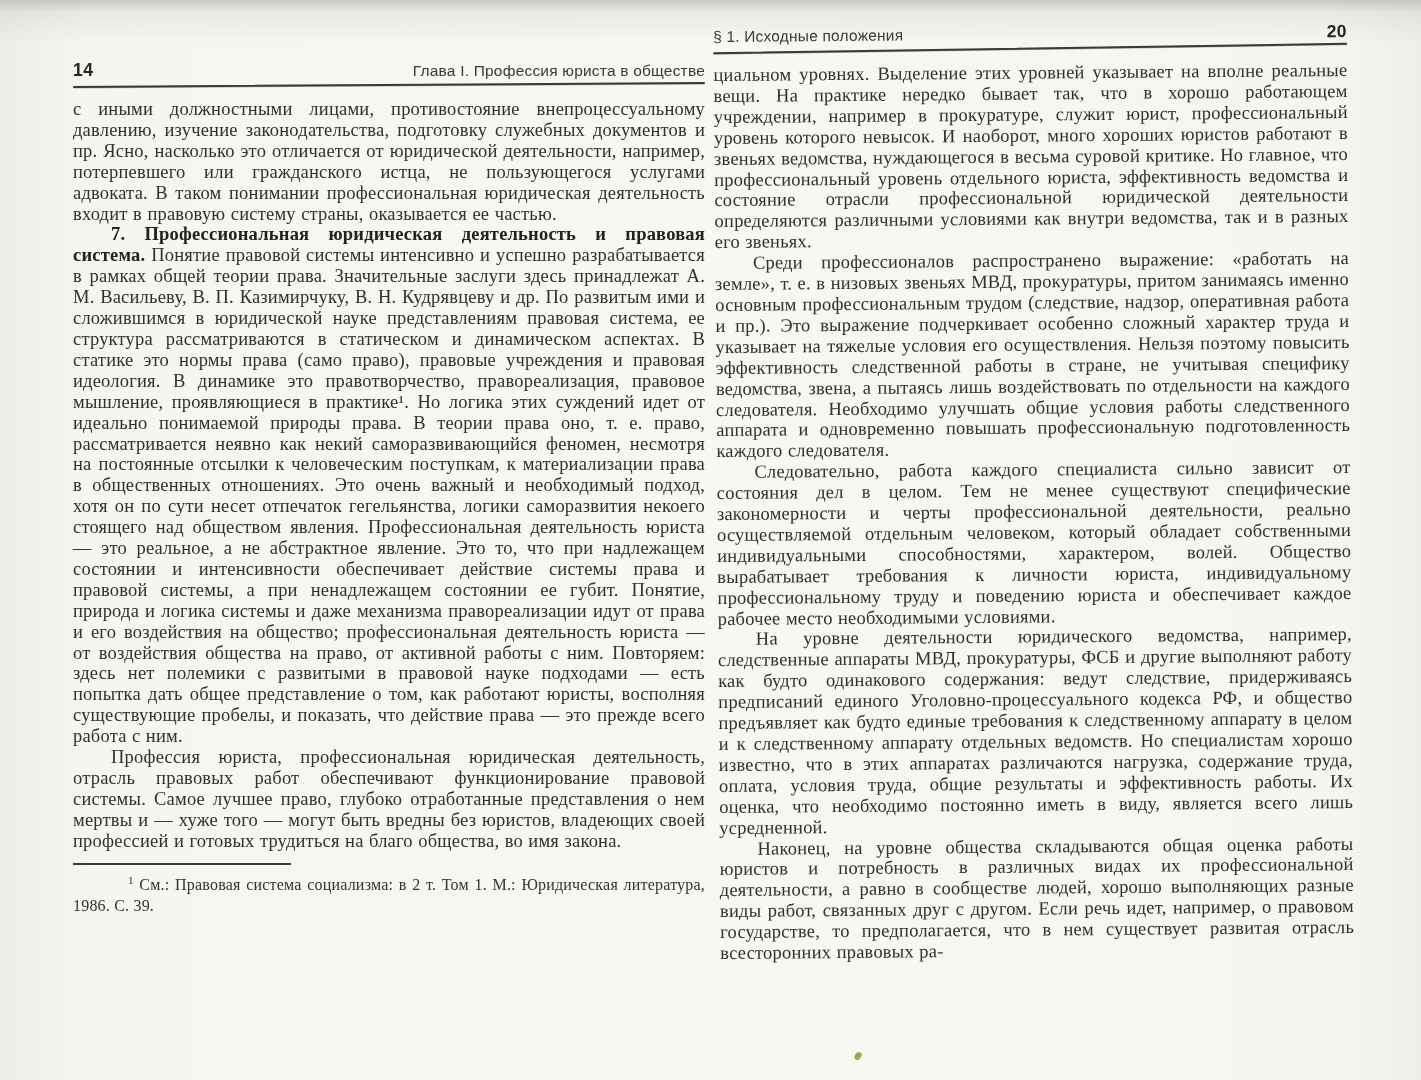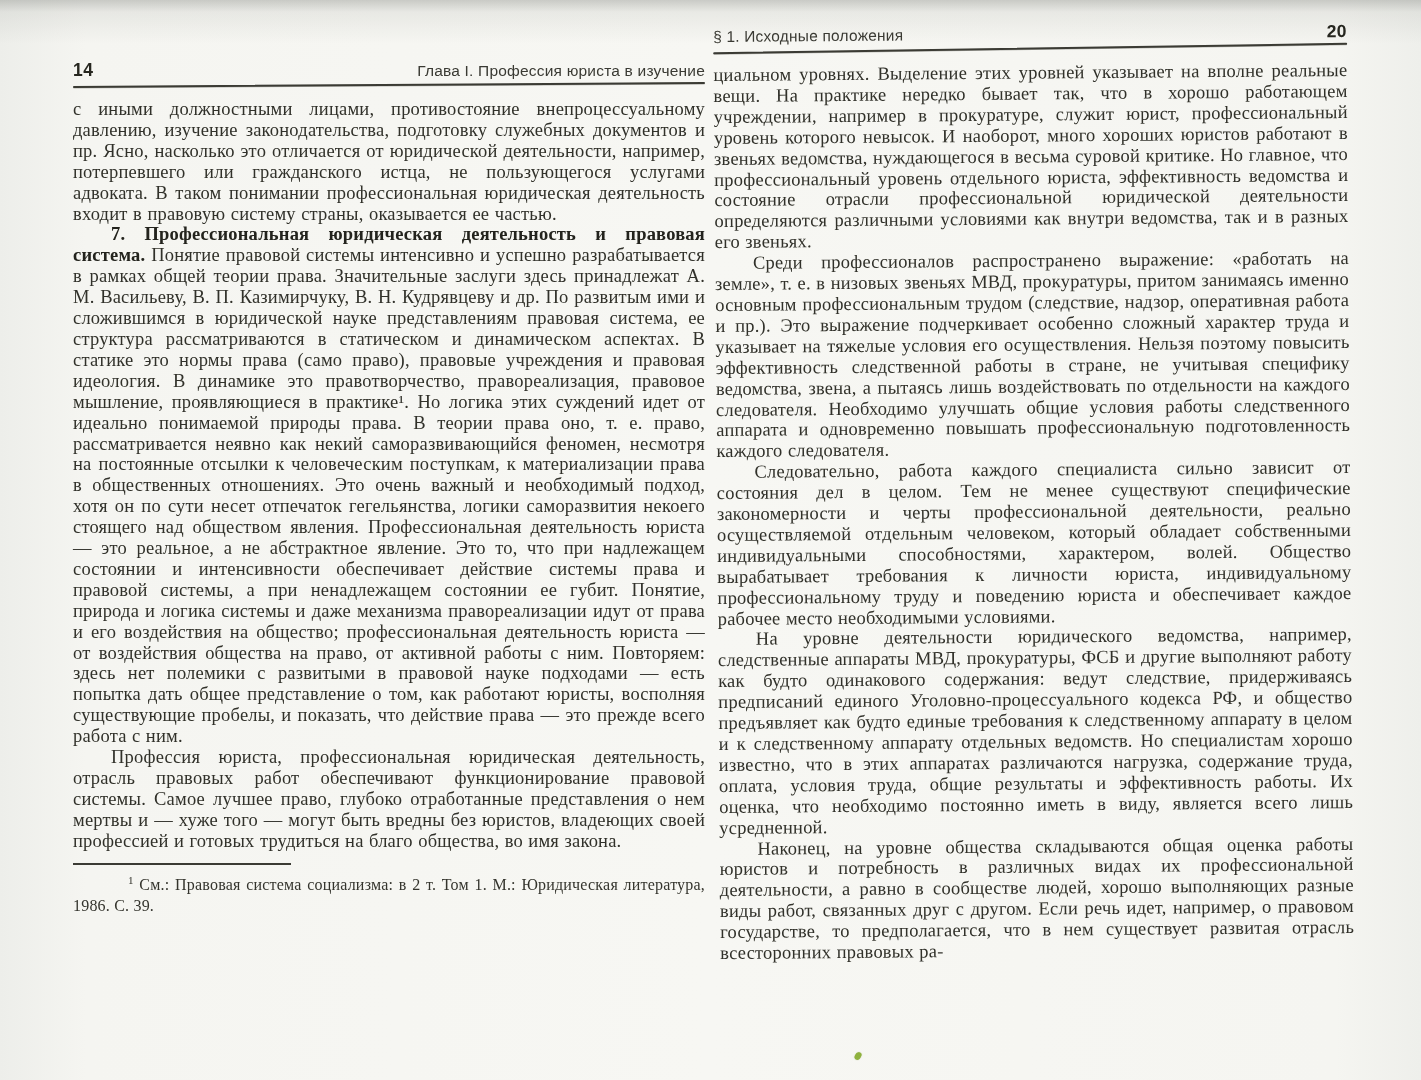--- a/index.html
+++ b/index.html
@@ -64,21 +64,21 @@
   }
 </style>
 </head>
 <body>
 
 <div class="scan">
 
   <div class="page page-left">
     <div class="pagehead">
       <span class="pageno">14</span>
-      <span class="runhead">Глава I. Профессия юриста в изучение</span>
+      <span class="runhead">Глава I. Профессия юриста в обществе</span>
     </div>
     <div class="headrule"></div>
 
     <div class="body">
       <p class="cont">с иными должностными лицами, противостояние внепроцессуальному давлению, изучение законодательства, подготовку служебных документов и пр. Ясно, насколько это отличается от юридической деятельности, например, потерпевшего или гражданского истца, не пользующегося услугами адвоката. В таком понимании профессиональная юридическая деятельность входит в правовую систему страны, оказывается ее частью.</p>
       <p class="ind"><b>7. Профессиональная юридическая деятельность и правовая система.</b> <span>Понятие правовой системы интенсивно и успешно разрабатывается в рамках общей теории права. Значительные заслуги здесь принадлежат А. М. Васильеву, В. П. Казимирчуку, В. Н. Кудрявцеву и др. По развитым ими и сложившимся в юридической науке представлениям правовая система, ее структура рассматриваются в статическом и динамическом аспектах. В статике это нормы права (само право), правовые учреждения и правовая идеология. В динамике это правотворчество, правореализация, правовое мышление, проявляющиеся в практике¹. Но логика этих суждений идет от идеально понимаемой природы права. В теории права оно, т. е. право, рассматривается неявно как некий саморазвивающийся феномен, несмотря на постоянные отсылки к человеческим поступкам, к материализации права в общественных отношениях. Это очень важный и необходимый подход, хотя он по сути несет отпечаток гегельянства, логики саморазвития некоего стоящего над обществом явления. Профессиональная деятельность юриста — это реальное, а не абстрактное явление. Это то, что при надлежащем состоянии и интенсивности обеспечивает действие системы права и правовой системы, а при ненадлежащем состоянии ее губит. Понятие, природа и логика системы и даже механизма правореализации идут от права и его воздействия на общество; профессиональная деятельность юриста — от воздействия общества на право, от активной работы с ним. Повторяем: здесь нет полемики с развитыми в правовой науке подходами — есть попытка дать общее представление о том, как работают юристы, восполняя существующие пробелы, и показать, что действие права — это прежде всего работа с ним.</span></p>
       <p class="ind">Профессия юриста, профессиональная юридическая деятельность, отрасль правовых работ обеспечивают функционирование правовой системы. Самое лучшее право, глубоко отработанные представления о нем мертвы и — хуже того — могут быть вредны без юристов, владеющих своей профессией и готовых трудиться на благо общества, во имя закона.</p>
     </div>
 
     <div class="footrule"></div>

